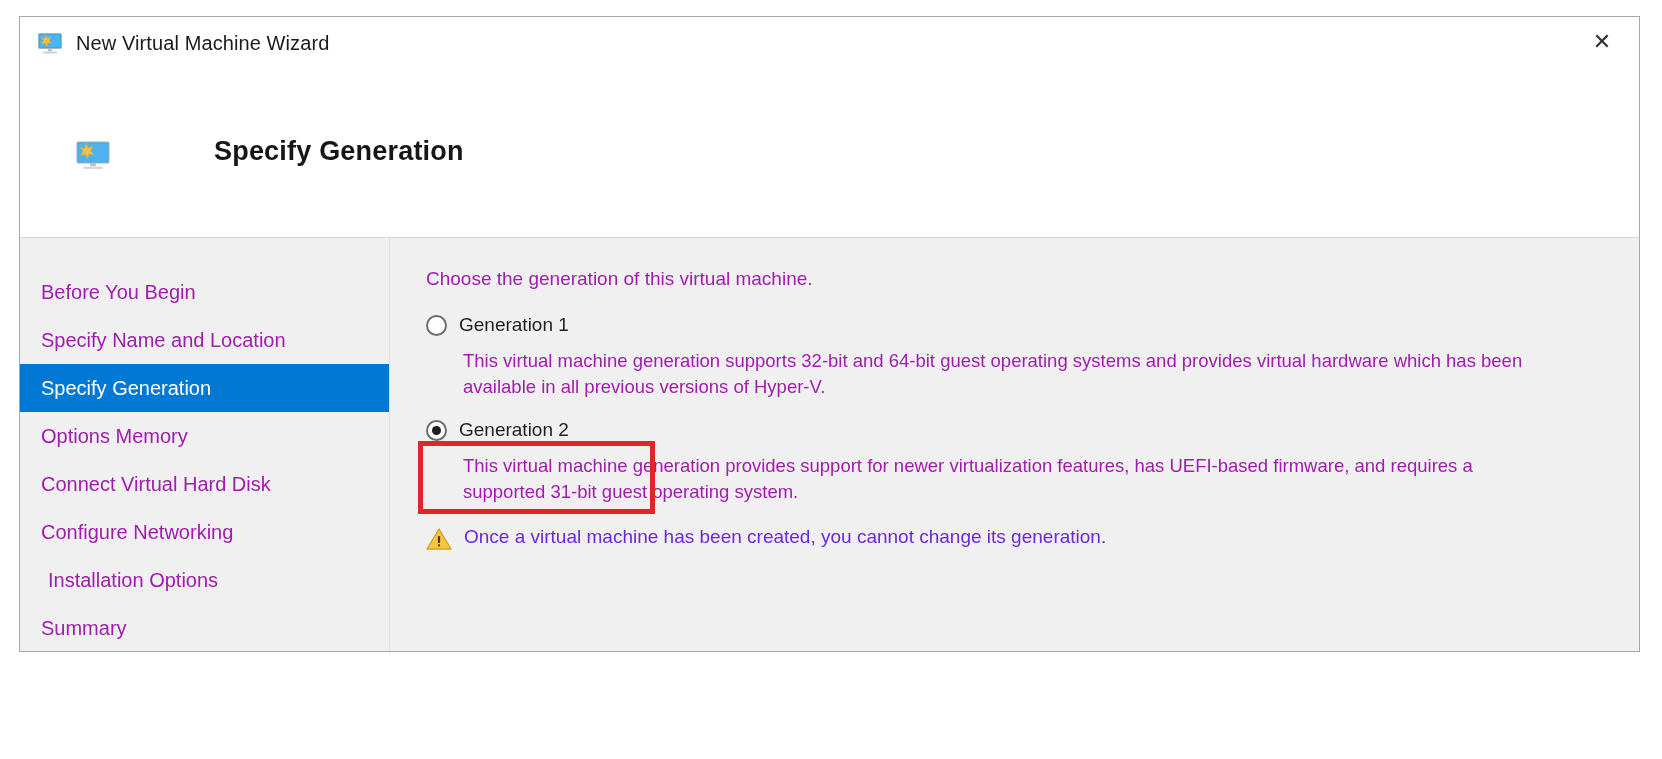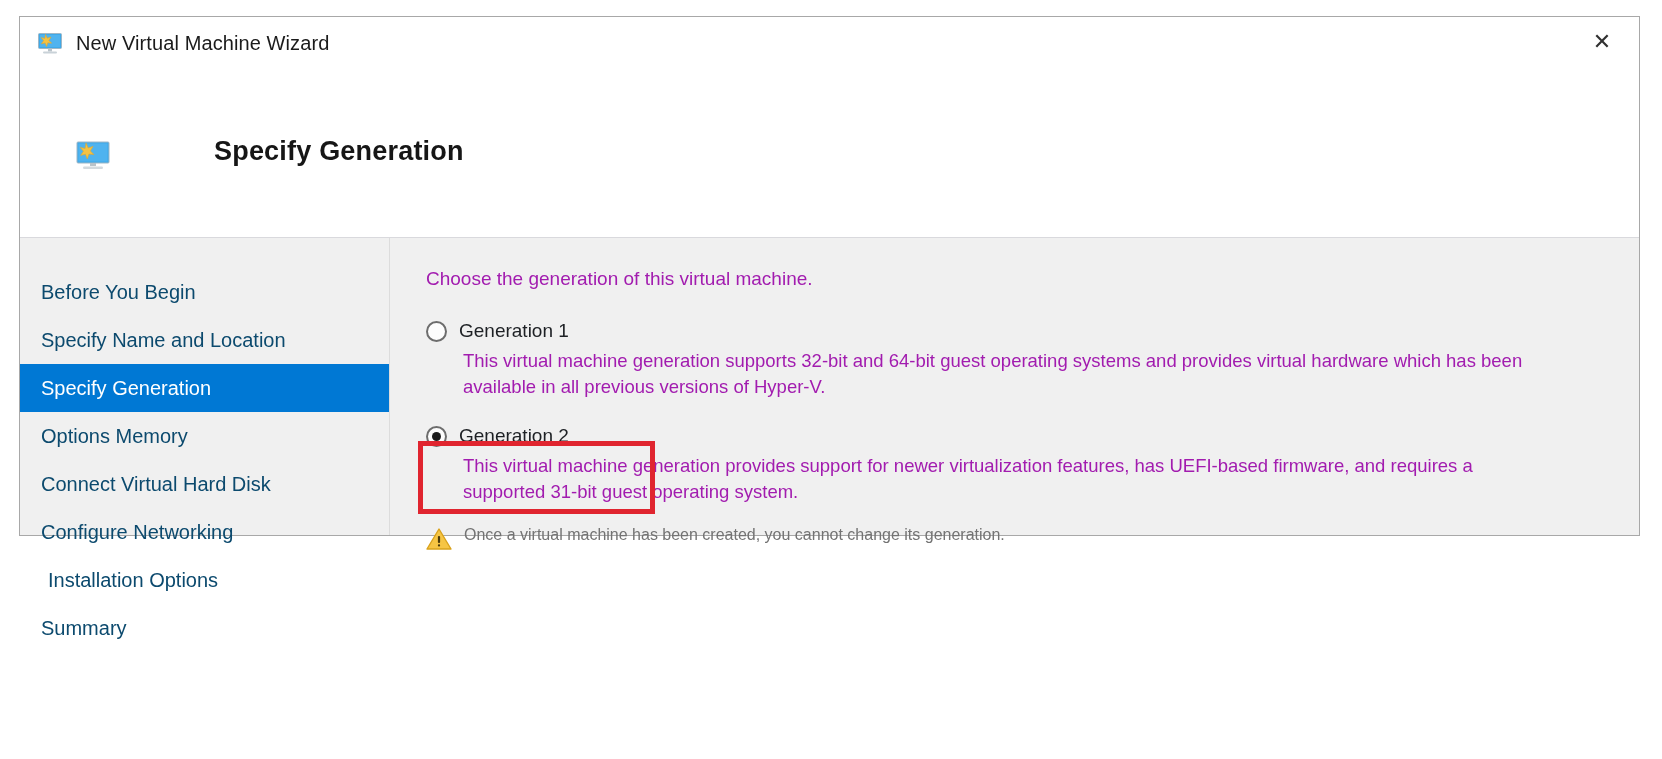--- a/index.html
+++ b/index.html
@@ -21,21 +21,21 @@
     background: #ffffff;
     overflow: hidden;
   }
 
   
   .dialog {
     position: absolute;
     left: 19px;
     top: 16px;
     width: 1621px;
-    height: 520px;
+    height: 636px;
     background: #ffffff;
     border: 1px solid #a8a8a8;
     box-sizing: border-box;
     display: flex;
     flex-direction: column;
   }
 
   
   .titlebar {
     position: relative;
@@ -117,21 +117,21 @@
     border-right: 1px solid #dcdcdc;
     padding-top: 30px;
     box-sizing: border-box;
   }
   .nav-item {
     height: 48px;
     display: flex;
     align-items: center;
     padding-left: 21px;
     font-size: 20px;
-    color: #0c4a6e;
+    color: #a21caf;
     white-space: nowrap;
     box-sizing: border-box;
   }
   .nav-item.indent {
     padding-left: 28px;
   }
   .nav-item.selected {
     background: #0078d4;
     color: #ffffff;
   }
@@ -145,21 +145,21 @@
     box-sizing: border-box;
   }
   .intro {
     font-size: 19px;
     color: #a21caf;
     margin-bottom: 18px;
   }
 
   .option-row {
     display: flex;
-    align-items: flex-end;
+    align-items: center;
     height: 34px;
     position: relative;
   }
   .radio {
     width: 21px;
     height: 21px;
     border-radius: 50%;
     border: 2px solid #6d6d6d;
     background: #fdfdfd;
     box-sizing: border-box;
@@ -212,22 +212,22 @@
     margin-top: 22px;
   }
   .warn-icon {
     width: 26px;
     height: 24px;
     flex: 0 0 26px;
     margin-right: 12px;
     margin-top: 1px;
   }
   .warn-text {
-    font-size: 16px;
-    color: #737373;
+    font-size: 19px;
+    color: #6d28d9;
     white-space: nowrap;
   }
 </style>
 </head>
 <body>
 
 <div class="page">
 
   <div class="dialog">
 

